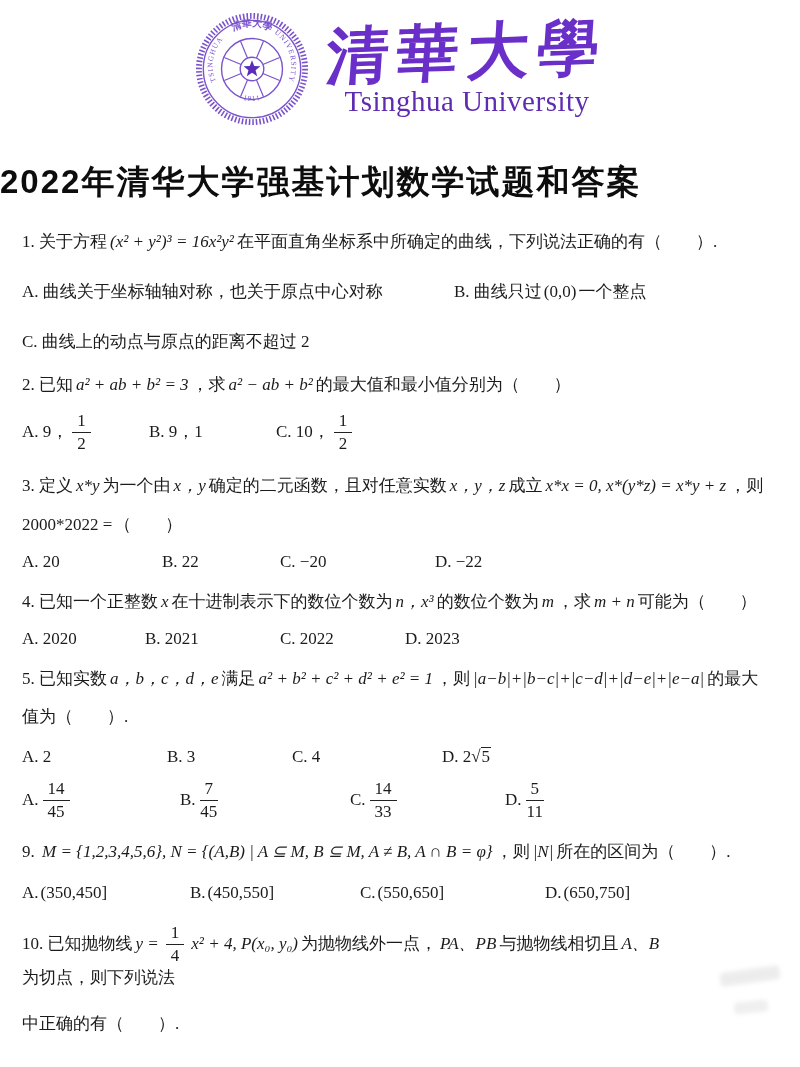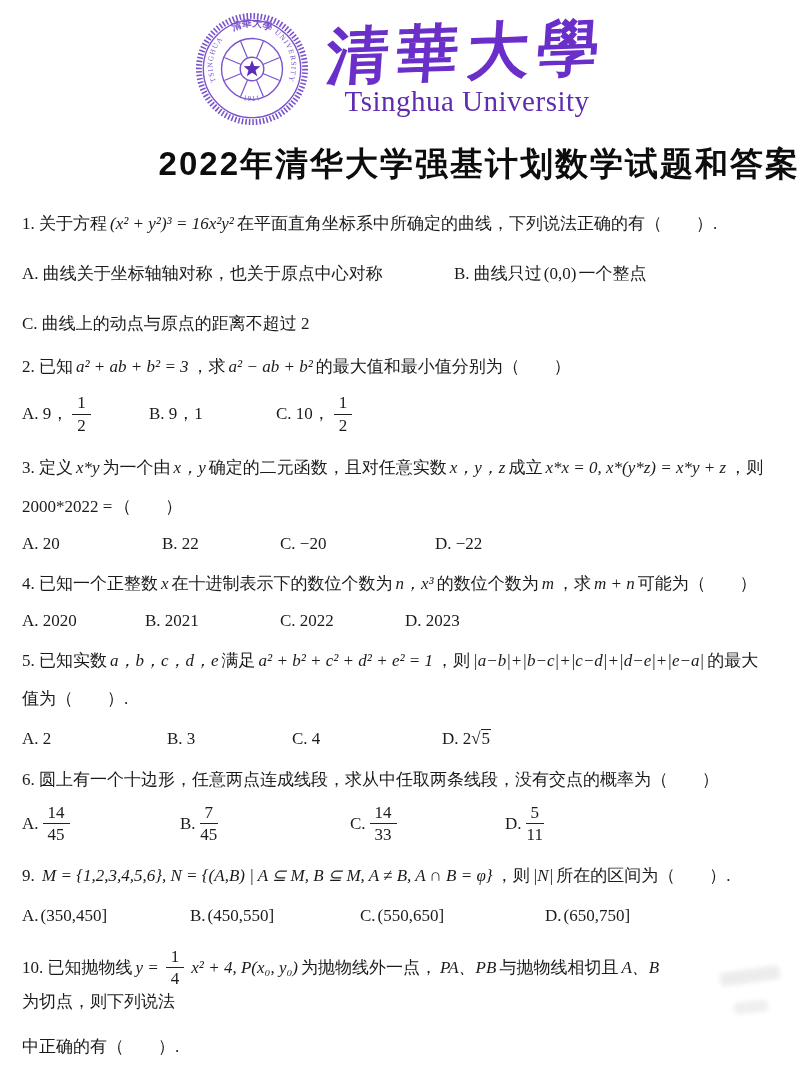--- a/index.html
+++ b/index.html
@@ -20,23 +20,23 @@
     letter-spacing: 8px; transform: skewX(-6deg) rotate(-2deg);
     line-height: 1.05; white-space: nowrap;
   }
   .wordmark-en {
     font-family:"Liberation Serif", serif; font-size:29px; color:#5e2cb0;
     margin-top: 0px; letter-spacing: 0.5px;
   }
 
   
   .title {
-    text-align:right; font-family:"Liberation Sans","DejaVu Sans",sans-serif;
+    text-align:left; font-family:"Liberation Sans","DejaVu Sans",sans-serif;
     font-weight:bold; font-size:33px; letter-spacing:2px; color:#0d0d0d;
-    margin-top:14px;
+    margin-top:32px;
   }
 
   
   .content { padding: 0 22px 0 22px; font-size:17px; line-height:1.5; }
   .stem { }
   .cn { font-style:normal; }
   .math { font-family:"Liberation Serif", serif; font-style:italic; margin:0 3px; }
   .mathn { font-family:"Liberation Serif", serif; font-style:normal; margin:0 2px; }
 
   .optrow { display:flex; align-items:center; }
@@ -208,23 +208,20 @@
         </span>
       <span class="opt" style="width:150px">
           <span class="cn">C. 4</span>
         </span>
       <span class="opt grow">
         <span class="cn">D. 2√</span>
           <span class="rad">5</span>
       </span>
     </div>
 
-    <p class="stem" style="margin-top:16px">
-      <span class="cn">6. 圆上有一个十边形，任意两点连成线段，求从中任取两条线段，没有交点的概率为（　　）</span>
-    </p>
     <div class="optrow" style="margin-top:10px">
       <span class="opt" style="width:158px">
         <span class="cn">A.</span>
         <span class="frac">
             <span class="fn">14</span>
             <span class="fd">45</span>
           </span>
       </span>
       <span class="opt" style="width:170px">
         <span class="cn">B.</span>

